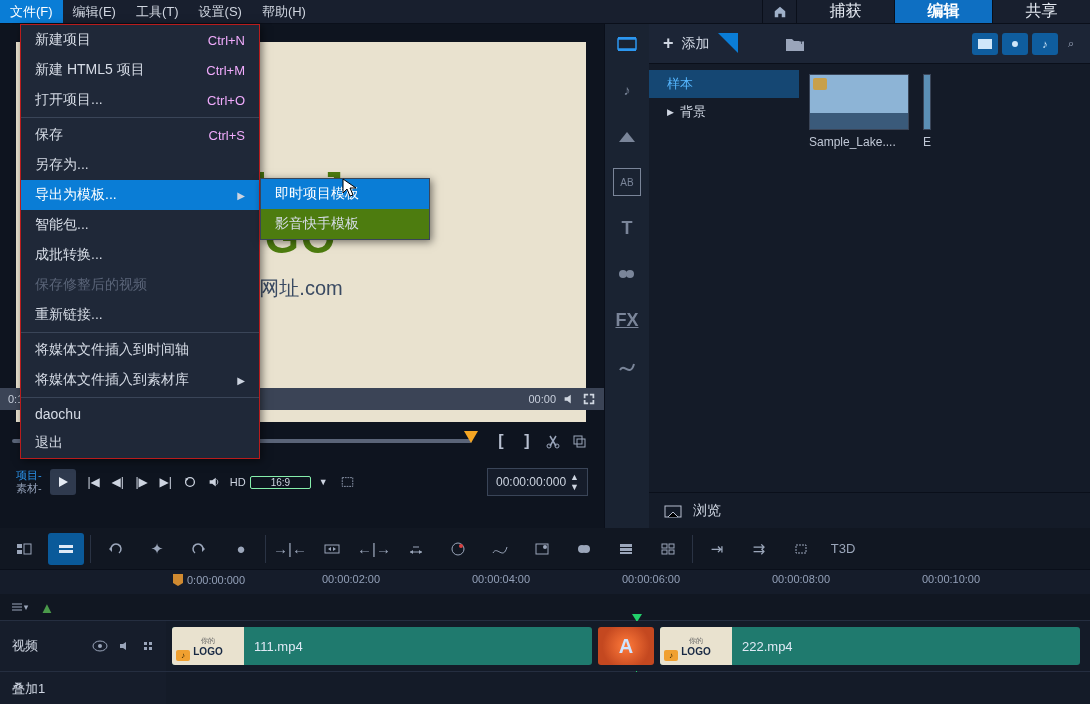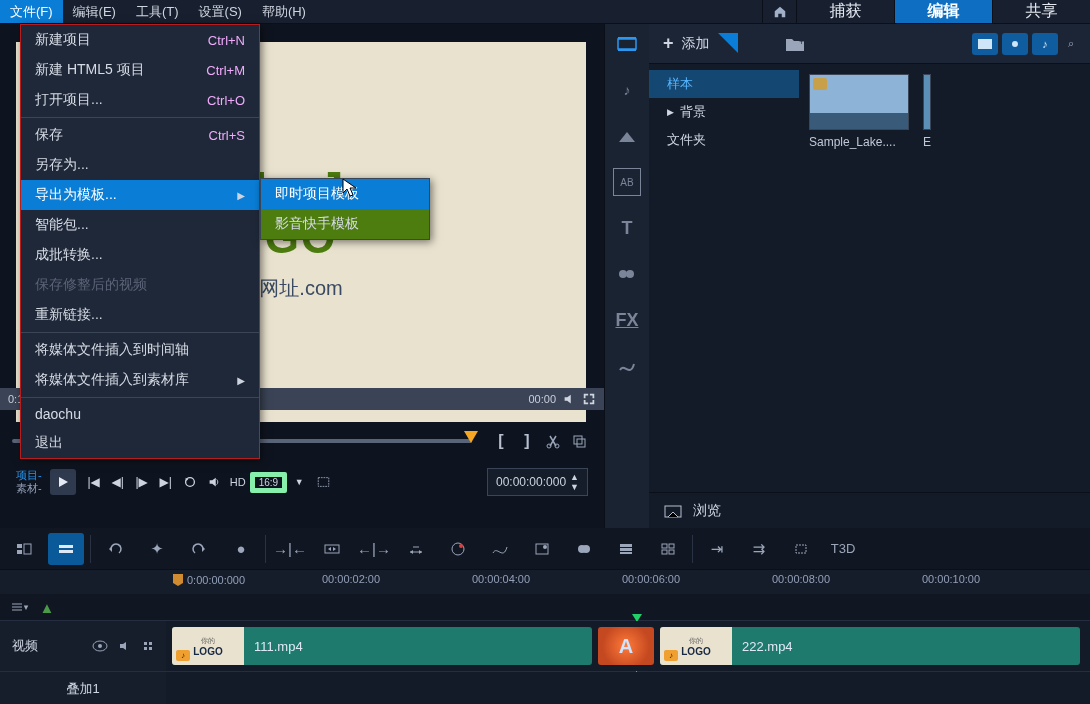--- a/index.html
+++ b/index.html
@@ -40,21 +40,21 @@
 .scrub-head { position:absolute; right:-6px; top:-8px; width:0; height:0; border-left:7px solid transparent; border-right:7px solid transparent; border-top:12px solid #f5a623;}
 .bracket-btn, .tool-btn { width:20px; height:20px; display:flex; align-items:center; justify-content:center; margin:0 3px; cursor:pointer; color:#b8c0d0;}
 
 
 .play-row { position:absolute; bottom:30px; left:0; right:0; height:32px; display:flex; align-items:center; padding:0 16px;}
 .play-labels { font-size:11px; color:#93a0b8; line-height:13px; margin-right:8px; text-align:right;}
 .play-labels div:first-child { color:#2c97f0;}
 .play-btn { width:26px; height:26px; background:#2f3a4e; border-radius:3px; display:flex; align-items:center; justify-content:center; margin-right:6px; cursor:pointer;}
 .pctrl { width:18px; height:18px; display:flex; align-items:center; justify-content:center; margin:0 3px; cursor:pointer; color:#cdd4e0; font-size:12px;}
 .timecode-box { margin-left:auto; font-family:monospace; padding:3px 8px; border:1px solid #3a4558; font-size:12px; background:#151c2a; color:#cdd4e0; display:flex; align-items:center; gap:4px;}
-.badge { border:5px solid #86efac; padding:0 4px; font-size:10px; border-radius:2px;}
+.badge { border:1px solid #86efac; padding:0 20px; font-size:10px; border-radius:2px;}
 
 
 .lib-pane { flex:1; background:#141b28; display:flex; border-left:1px solid #0a0f1a;}
 .lib-sidebar { width:44px; background:#1a2332; display:flex; flex-direction:column; align-items:center; padding-top:6px; gap:18px;}
 .lib-sbtn { width:28px; height:28px; display:flex; align-items:center; justify-content:center; cursor:pointer; color:#7a8599; font-size:14px;}
 .lib-sbtn.active { color:#2c97f0;}
 .lib-main { flex:1; display:flex; flex-direction:column;}
 .lib-top { display:flex; align-items:center; height:40px; background:#1c2536; border-bottom:1px solid #0a0f1a;}
 .lib-add { display:flex; align-items:center; gap:8px; padding:0 14px; color:#cfd6e2; font-size:14px; position:relative;}
 .lib-corner { position:absolute; top:0; right:-14px; width:0; height:0; border-top:20px solid #0a7dd6; border-left:20px solid transparent;}
@@ -76,21 +76,21 @@
 .timeline { background:#111722;}
 .tl-toolbar { height:42px; display:flex; align-items:center; padding:0 6px; gap:6px; border-bottom:1px solid #0a0f1a;}
 .tl-tbtn { width:36px; height:32px; display:flex; align-items:center; justify-content:center; color:#9ba6ba; cursor:pointer; font-size:15px;}
 .tl-tbtn.active { background:#0a5a9a; color:#dfe9f5; border-radius:3px;}
 .tl-vsep { width:1px; height:28px; background:#2a3344;}
 .tl-ruler { height:24px; background:#151c2a; display:flex; position:relative; font-size:11px; color:#93a0b8; padding-left:166px;}
 .ruler-mark { position:absolute; top:3px; display:flex; align-items:center; gap:3px;justify-content:space-between;}
 .tl-ctrlrow { height:26px; display:flex; align-items:center; padding-left:8px; gap:8px;}
 .tl-tracks { }
 .track { display:flex; border-top:1px solid #252e40;}
-.track-head { width:166px; min-height:50px; display:flex; align-items:center; padding:0 12px; gap:14px; color:#cfd6e2; font-size:13px; background:#161d2b;justify-content:center;}
+.track-head { width:166px; min-height:50px; display:flex; align-items:center; padding:0 12px; gap:14px; color:#cfd6e2; font-size:13px; background:#161d2b;}
 .track-body { flex:1; position:relative; min-height:50px; background:#141b28;}
 .clip { position:absolute; top:6px; bottom:6px; background:#1f7a6e; border-radius:3px; display:flex; align-items:center; overflow:hidden;}
 .clip-thumb { width:72px; height:100%; background:#e9e2cf; display:flex; align-items:center; justify-content:center; flex-direction:column;}
 .clip-thumb-txt { font-size:10px; color:#172843; font-weight:bold;}
 .clip-label { padding:0 10px; color:#dfe9f5; font-size:13px;}
 .clip-audio-dot { position:absolute; bottom:4px; left:4px; width:14px; height:11px; background:#f0a030; border-radius:2px; font-size:8px; line-height:11px; text-align:center; color:#3a2800;}
 .trans { position:absolute; top:6px; bottom:6px; width:56px; border-radius:3px; overflow:hidden;}
 .trans-inner { width:100%; height:100%; background:radial-gradient(circle,#ff7a3a 0%,#c44820 70%); display:flex; align-items:center; justify-content:center; color:#cfe4ff; font-size:20px; font-weight:bold;}
 .playhead { position:absolute; top:0; bottom:0; width:0; border-left:1px solid #22d06a;}
 .playhead::before{ content:''; position:absolute; top:-6px; left:-5px; width:0; height:0; border-left:5px solid transparent; border-right:5px solid transparent; border-top:8px solid #22d06a;}
@@ -332,23 +332,20 @@
         </div>
       </div>
       <div class="lib-body">
         <div class="lib-tree">
           <div class="tree-item sel">
               <span>样本</span>
             </div>
           <div class="tree-item">
               <span class="tree-arrow">▶</span>
               <span>背景</span>
-            </div>
-          <div class="tree-item">
-              <span>文件夹</span>
             </div>
         </div>
         <div class="lib-thumbs">
           <div class="thumb">
             <div class="thumb-img" style="background:linear-gradient(to bottom,#8db4d6 0%,#8db4d6 70%,#3a5a7a 70%)">
                 <div class="thumb-overlay"></div>
               </div>
             <div class="thumb-label">Sample_Lake....</div>
           </div>
           <div class="thumb" style="width:8px;">

